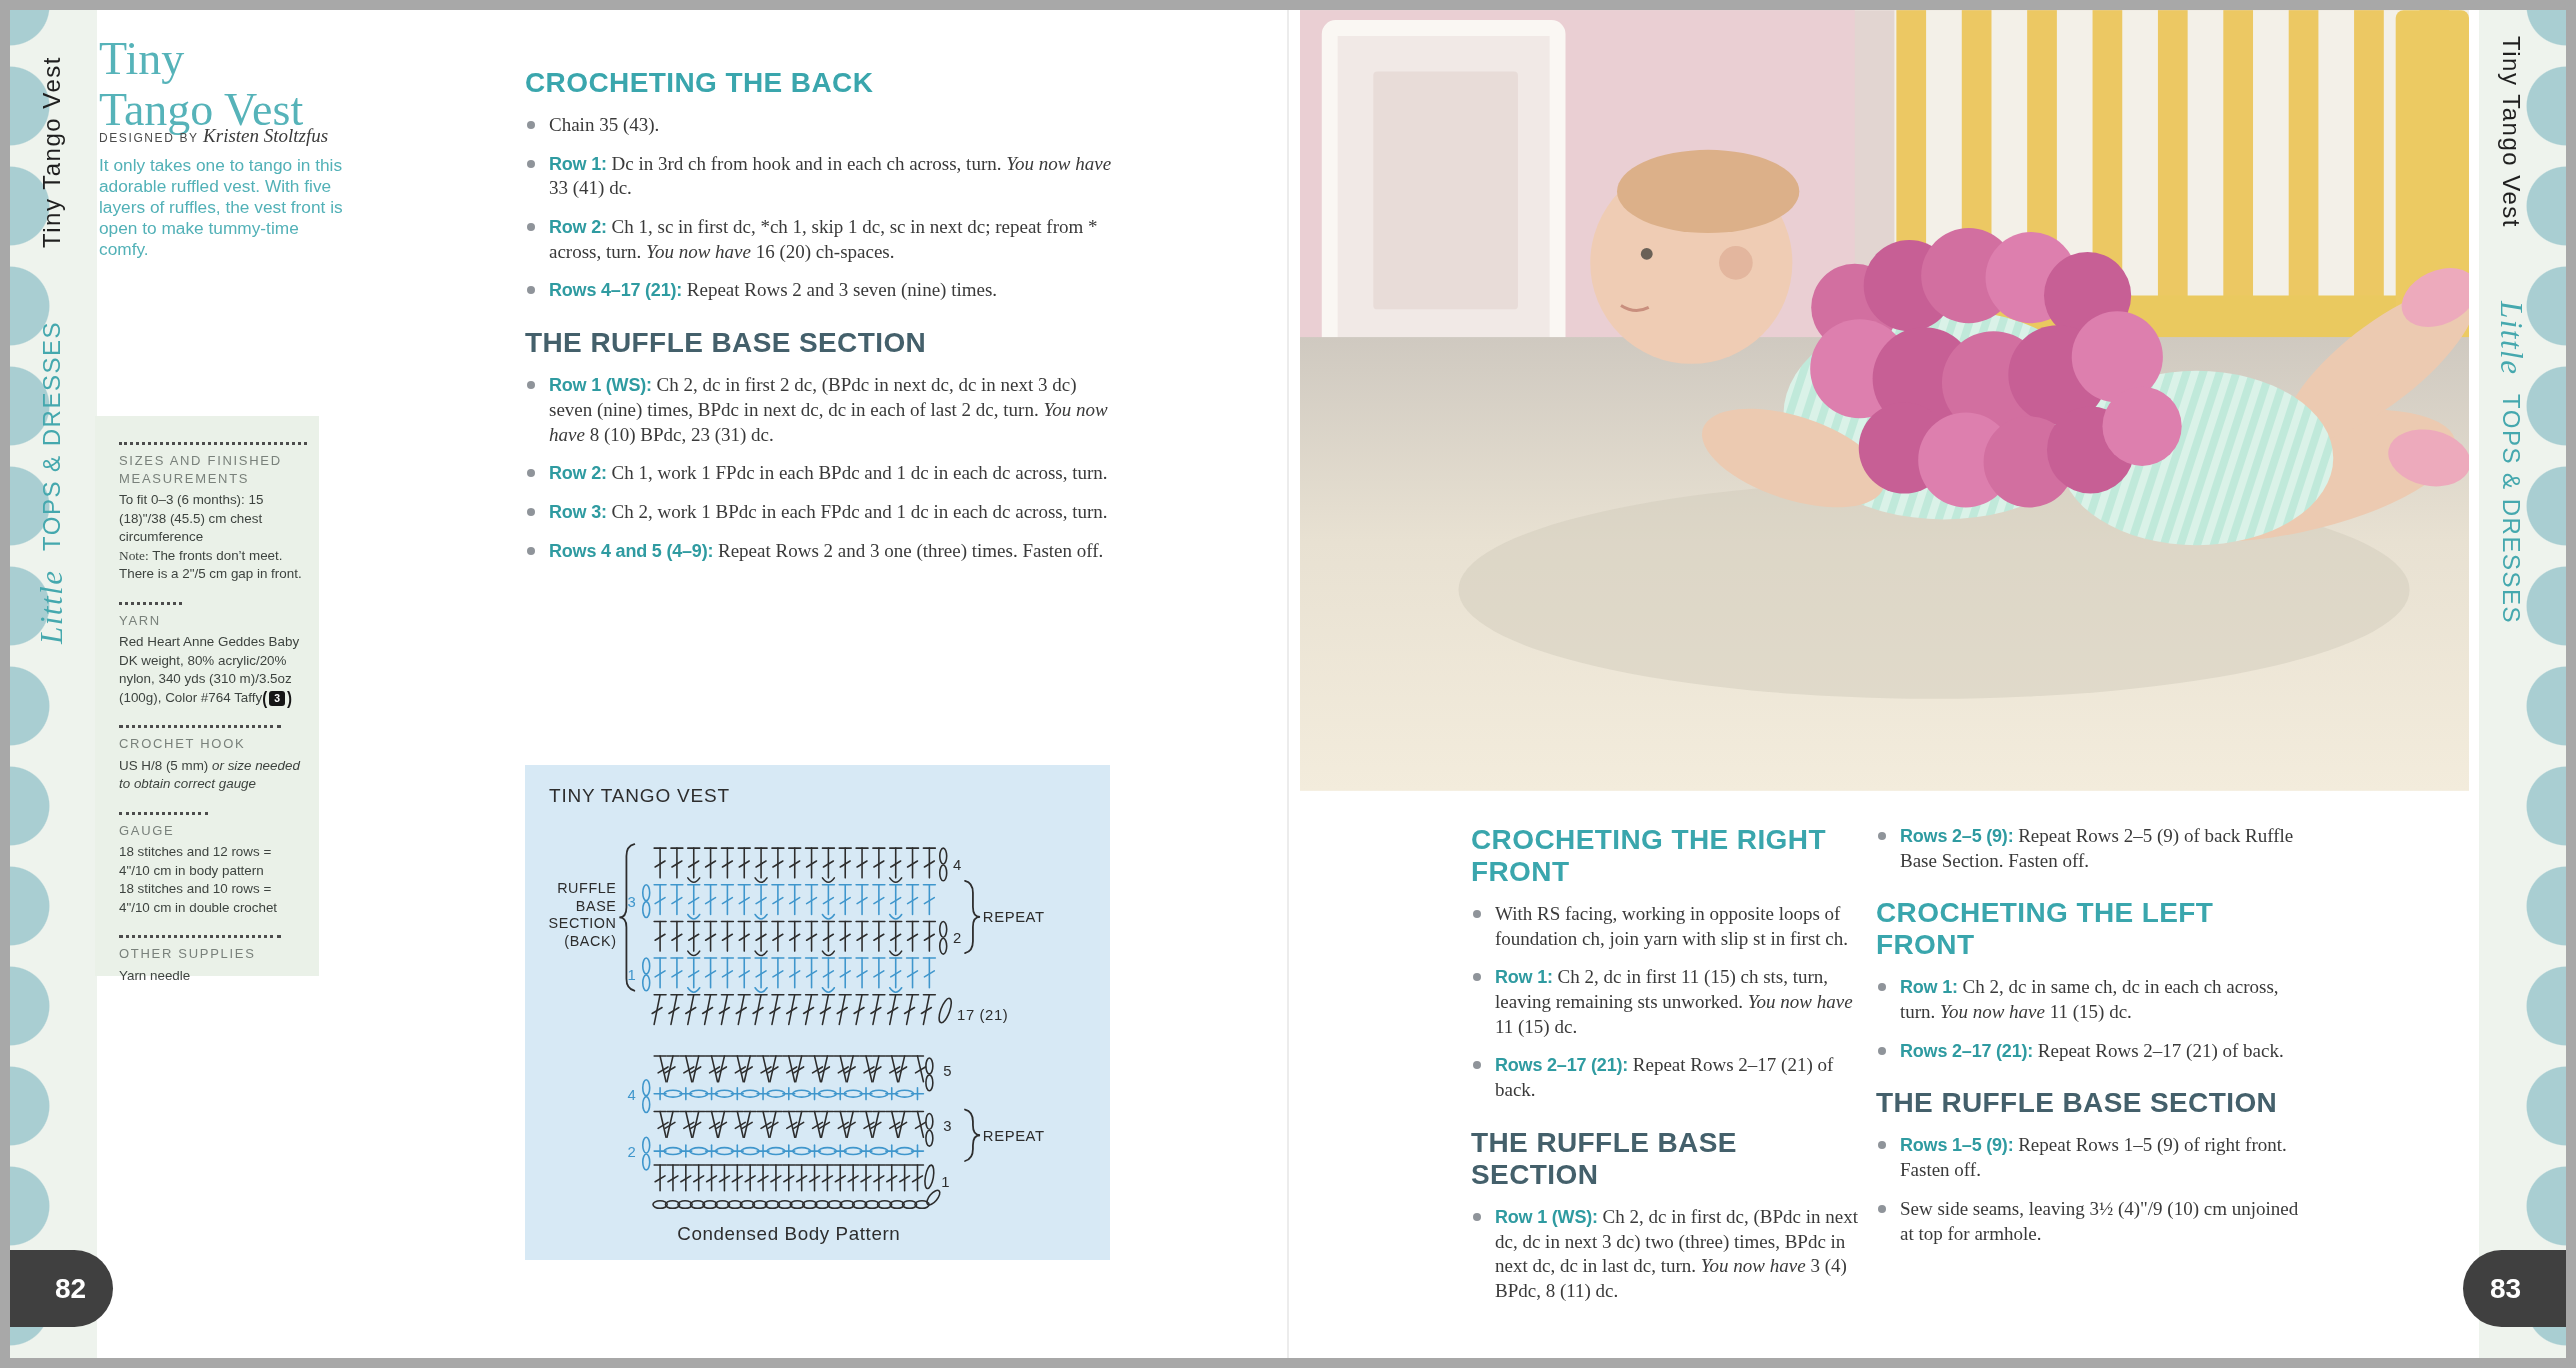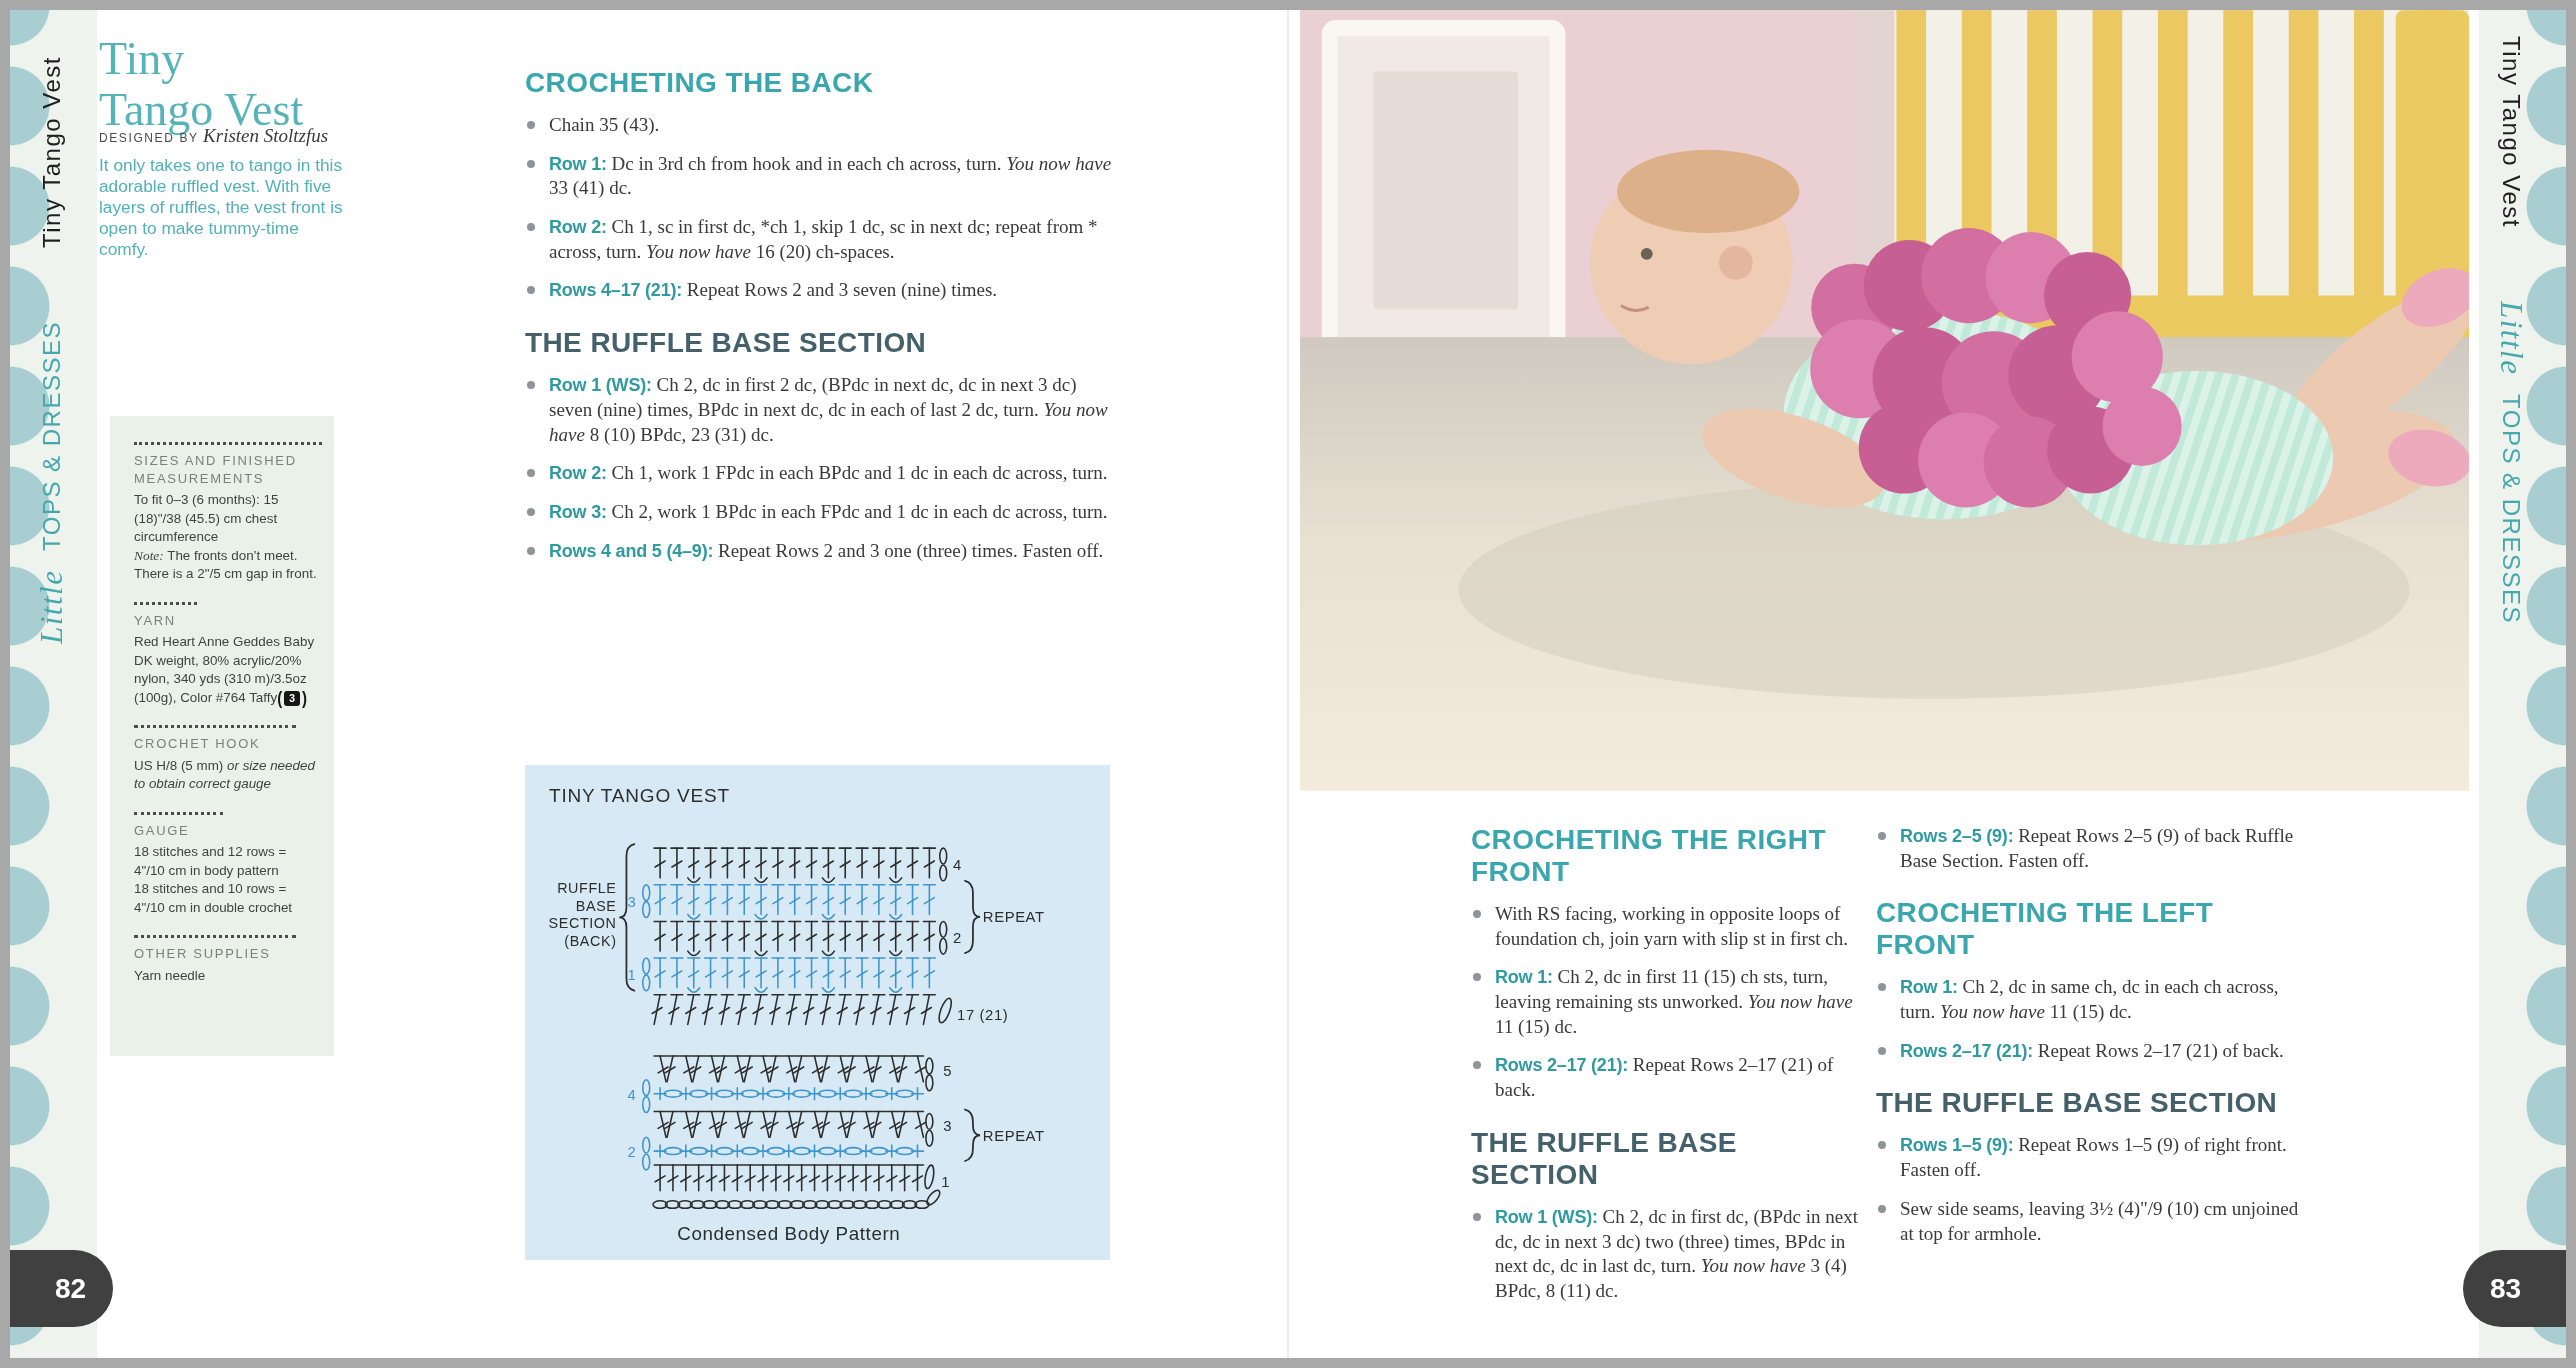--- a/index.html
+++ b/index.html
@@ -41,29 +41,29 @@
   
   .book-title{position:absolute;left:99px;top:34px;font-family:"Liberation Serif",serif;
               font-size:46px;line-height:1.1;color:#56b3b9;z-index:6;}
   .designed{position:absolute;left:99px;top:125px;z-index:6;}
   .designed .lbl{font-size:12px;letter-spacing:1.6px;color:#4a4a4a;}
   .designed .name{font-family:"Liberation Serif",serif;font-style:italic;font-size:19px;color:#3b3b3b;}
   .intro{position:absolute;left:99px;top:155px;width:246px;font-size:17.3px;line-height:1.22;
          color:#52b1b7;z-index:6;}
 
   
-  .spec-panel{position:absolute;left:110px;top:416px;width:224px;height:640px;background:#eaf1e8;
+  .spec-panel{position:absolute;left:95px;top:416px;width:224px;height:560px;background:#eaf1e8;
               z-index:5;padding:0;box-sizing:border-box;}
   .spec-inner{padding:16px 14px 0 24px;}
   .spec-rule{border-top:3px dotted #4c4c4c;height:0;margin:10px 0 7px;}
   .rule-long{width:188px;} .rule-short{width:63px;} .rule-medium{width:162px;} .rule-smallmed{width:89px;}
   .spec-label{font-size:13px;letter-spacing:1.7px;color:#79817b;line-height:1.35;margin:0 0 4px;}
   .spec-line{font-size:13.4px;color:#3d433f;line-height:1.38;margin:0;}
   .spec-line .it{font-style:italic;}
-  .noteit{font-family:"Liberation Serif",serif;font-style:italic;}
+  .noteit{font-family:"Liberation Serif",serif;}
   .yarn-chip{display:inline-block;background:#161616;color:#fff;font-size:10.4px;font-weight:bold;
              padding:1px 5px;border-radius:3px;line-height:1.3;position:relative;margin:0 7px;}
   .yarn-chip::before,.yarn-chip::after{position:absolute;top:-3px;color:#161616;font-size:15px;
              font-weight:bold;transform:scaleY(1.25);}
   .yarn-chip::before{content:"(";left:-7px;}
   .yarn-chip::after{content:")";right:-7px;}
 
   
   .midcol{position:absolute;left:525px;top:67px;width:589px;z-index:6;}
   .col1{position:absolute;left:1471px;top:824px;width:390px;z-index:6;}

